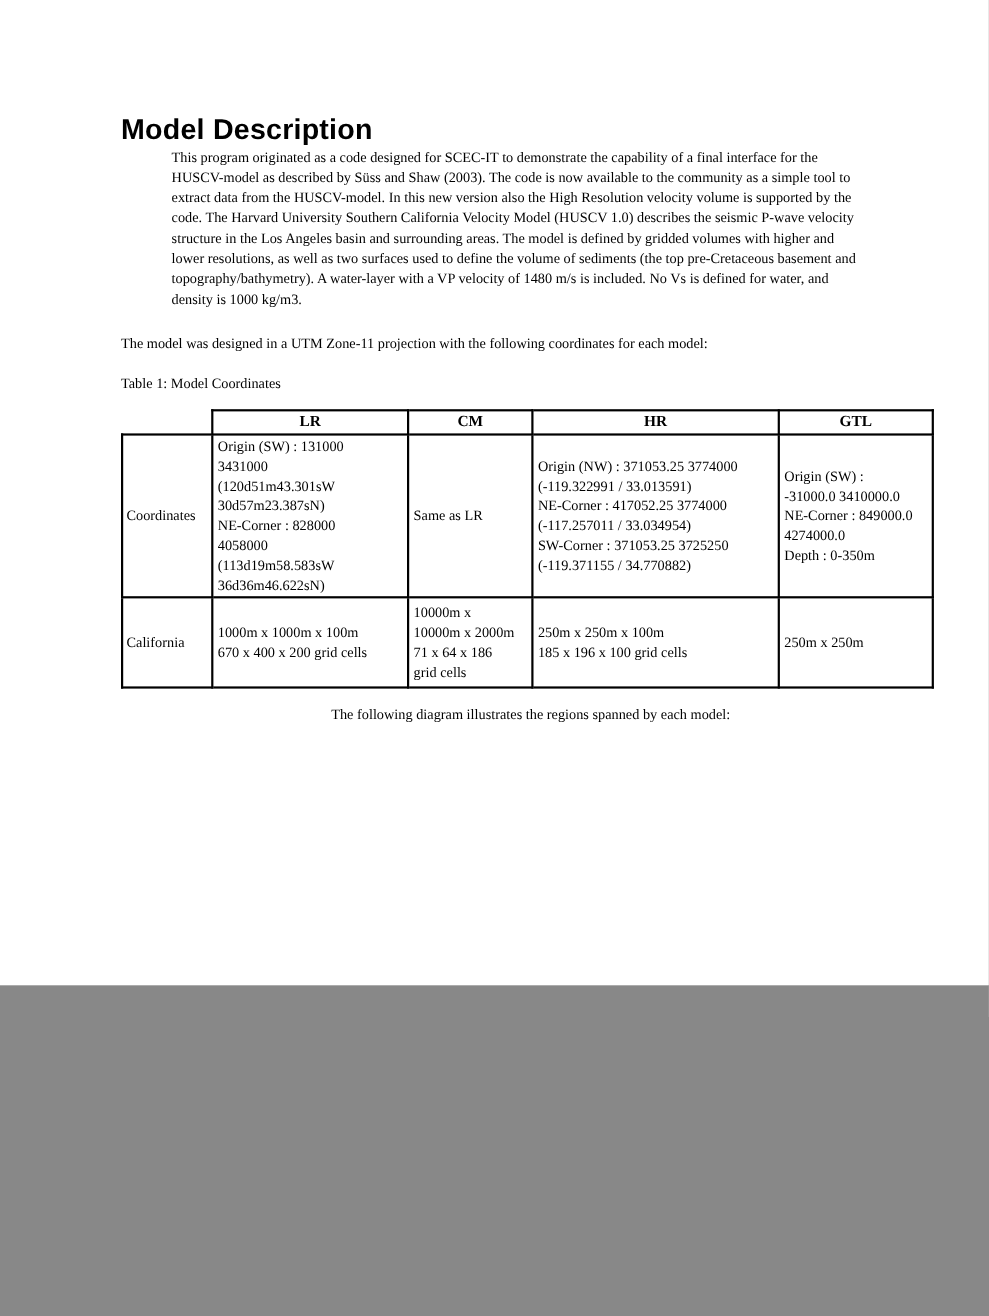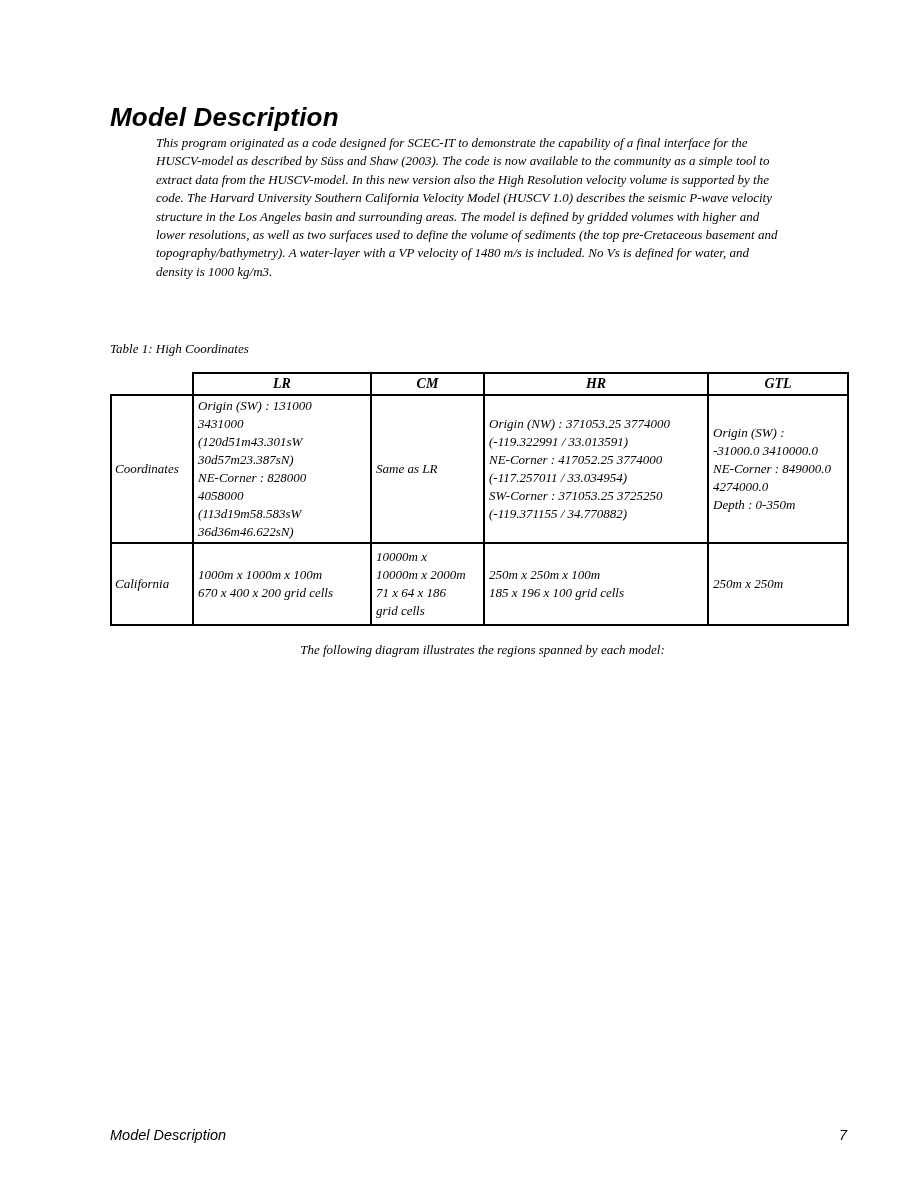--- a/index.html
+++ b/index.html
@@ -1,27 +1,26 @@
 <!DOCTYPE html>
 <html><head>
 <meta charset="utf-8">
 <style>
   html, body { margin: 0; padding: 0; background: #888; }
   * { box-sizing: border-box; }
 
   .page {
     position: relative;
     width: 899px;
-    height: 1196px;
+    height: 896px;
     margin: 0 auto;
     background: #ffffff;
     color: #000000;
     font-family: "Liberation Serif", "DejaVu Serif", serif;
     overflow: hidden;
-    font-style: italic;
   }
 
   .abs { position: absolute; }
 
   .doc-title {
     left: 110px; top: 84px;
     font-family: "Liberation Sans", "DejaVu Sans", sans-serif;
     font-weight: bold;
     font-size: 26px;
     line-height: 32px;
@@ -90,22 +89,23 @@
 
   <div class="abs body-text intro-para">This program originated as a code designed for SCEC-IT to demonstrate the capability of a final interface for the
 HUSCV-model as described by Süss and Shaw (2003). The code is now available to the community as a simple tool to
 extract data from the HUSCV-model. In this new version also the High Resolution velocity volume is supported by the
 code. The Harvard University Southern California Velocity Model (HUSCV 1.0) describes the seismic P-wave velocity
 structure in the Los Angeles basin and surrounding areas. The model is defined by gridded volumes with higher and
 lower resolutions, as well as two surfaces used to define the volume of sediments (the top pre-Cretaceous basement and
 topography/bathymetry). A water-layer with a VP velocity of 1480 m/s is included. No Vs is defined for water, and
 density is 1000 kg/m3.</div>
 
+  <div class="abs body-text projection-para">The model was designed in a UTM Zone-11 projection with the following coordinates for each model:</div>
 
-  <div class="abs body-text table-caption">Table 1: High Coordinates</div>
+  <div class="abs body-text table-caption">Table 1: Model Coordinates</div>
 
   <div class="abs table-wrap">
     <table class="coords">
       <colgroup>
         <col style="width:82px">
         <col style="width:178px">
         <col style="width:113px">
         <col style="width:224px">
         <col style="width:140px">
       </colgroup>

